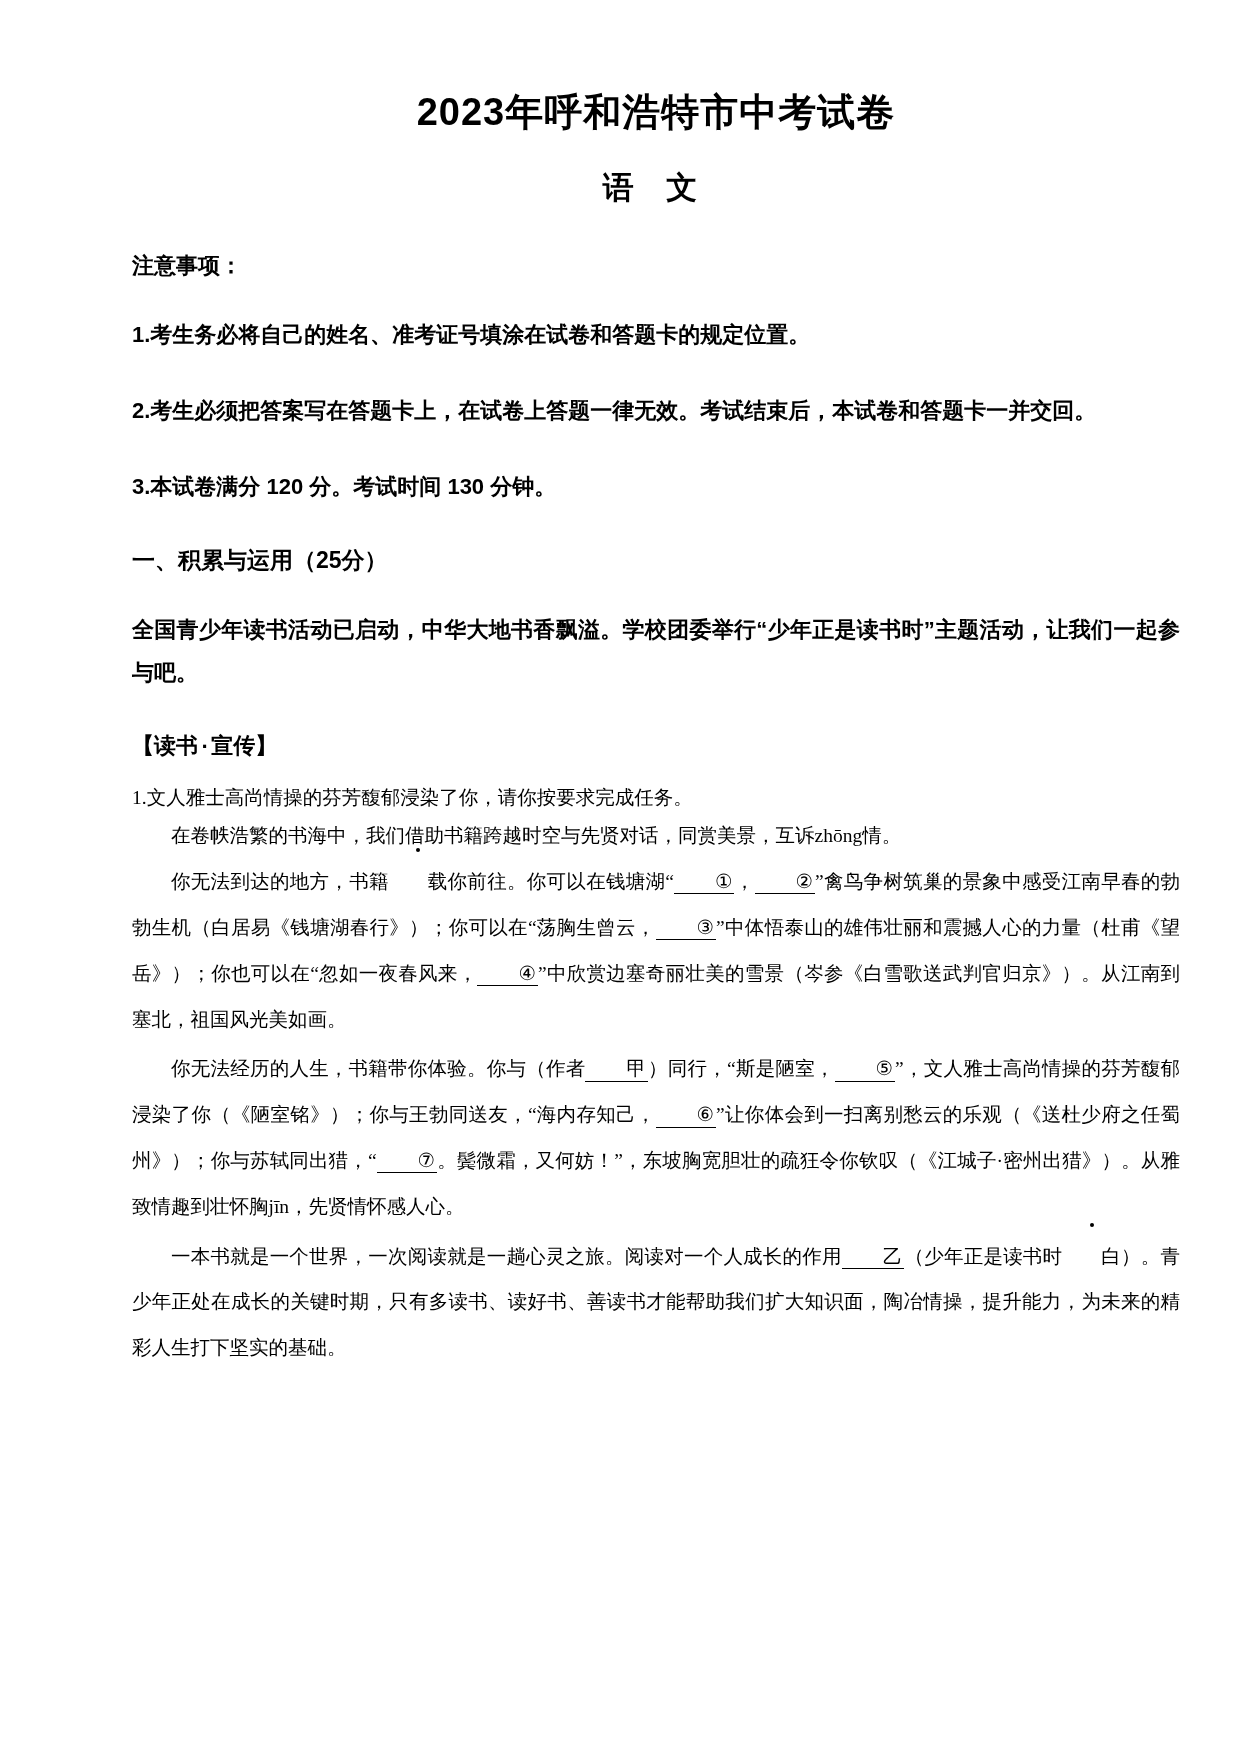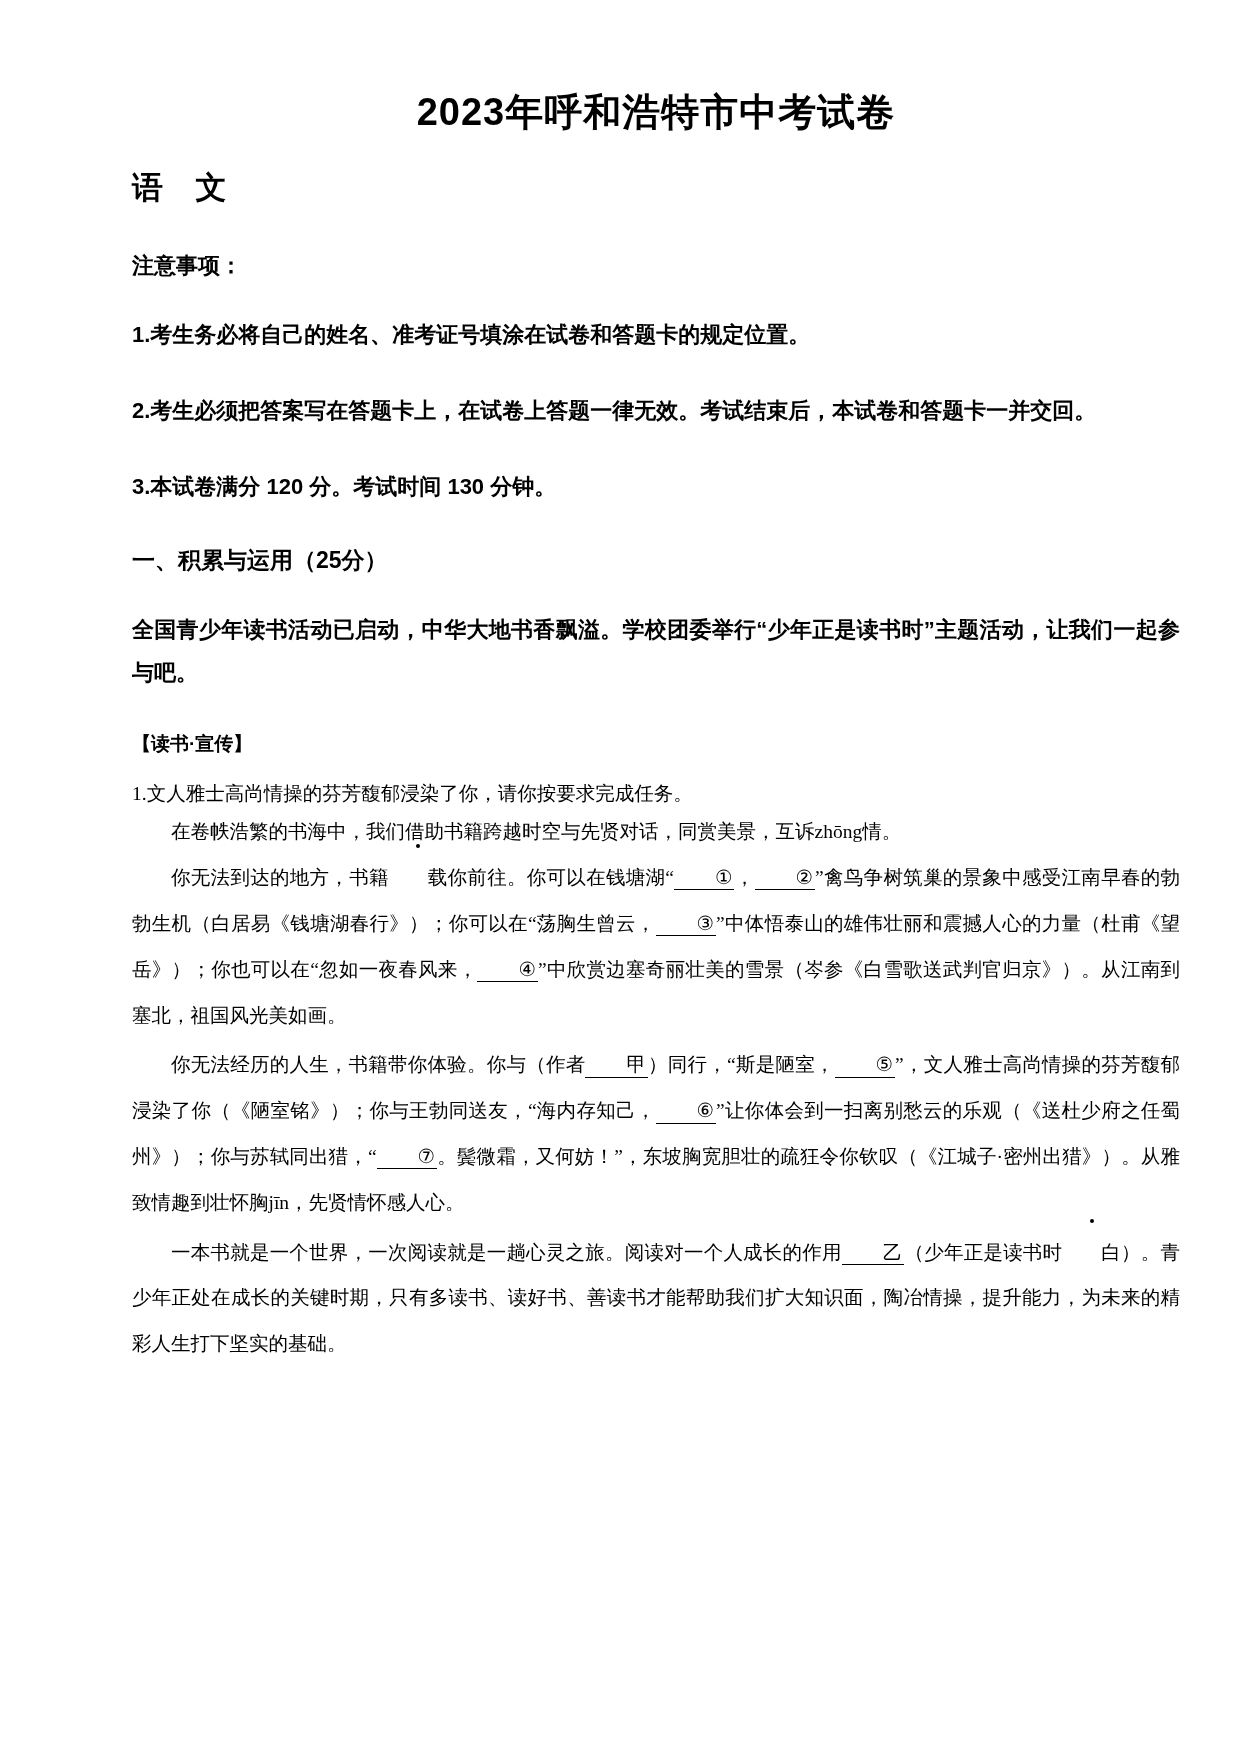--- a/index.html
+++ b/index.html
@@ -33,21 +33,21 @@
   .doc-title {
     text-align: center;
     font-family: "Liberation Sans", "DejaVu Sans", sans-serif;
     font-weight: bold;
     font-size: 38px;
     letter-spacing: 1px;
     margin-top: 88px;
     line-height: 1.3;
   }
   .doc-subtitle {
-    text-align: left;
+    text-align: center;
     font-family: "Liberation Sans", "DejaVu Sans", sans-serif;
     font-weight: bold;
     font-size: 31px;
     letter-spacing: 12px;
     margin-top: 30px;
   }
 
   
   .notice-head {
     font-family: "Liberation Sans", "DejaVu Sans", sans-serif;
@@ -71,23 +71,23 @@
   }
   .lead-para {
     font-family: "Liberation Sans", "DejaVu Sans", sans-serif;
     font-weight: bold;
     font-size: 22px;
     margin-top: 33px;
     line-height: 1.95;
     text-align: justify;
   }
   .bracket-head {
-    font-family: Liberation Sans, sans-serif;
+    font-family: Liberation Mono, monospace;
     font-weight: bold;
-    font-size: 19px;
+    font-size: 22px;
     margin-top: 36px;
   }
 
   
   .q-line {
     font-size: 19.5px;
     margin-top: 22px;
     line-height: 1.55;
     text-align: justify;
   }

